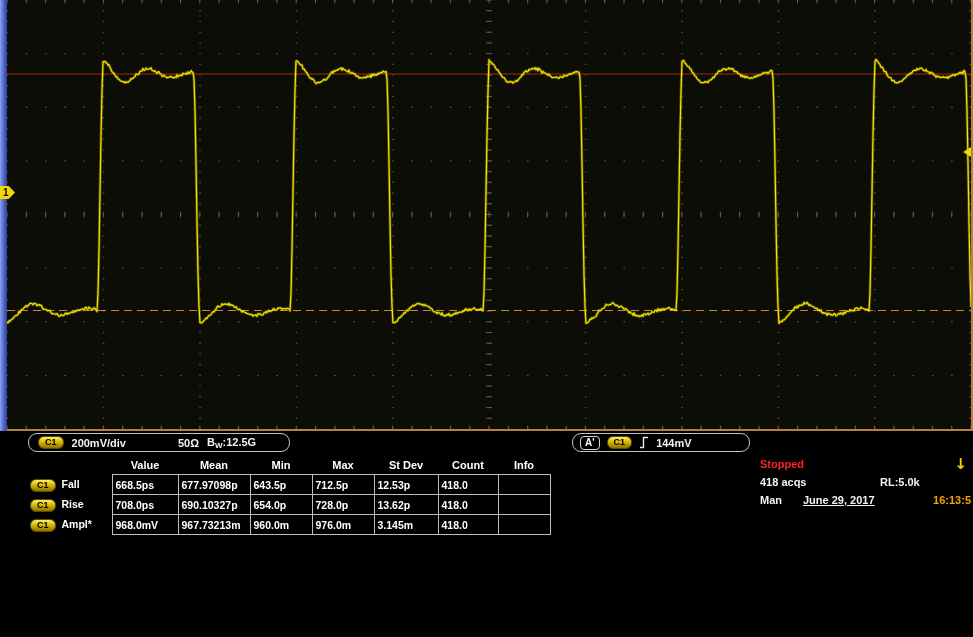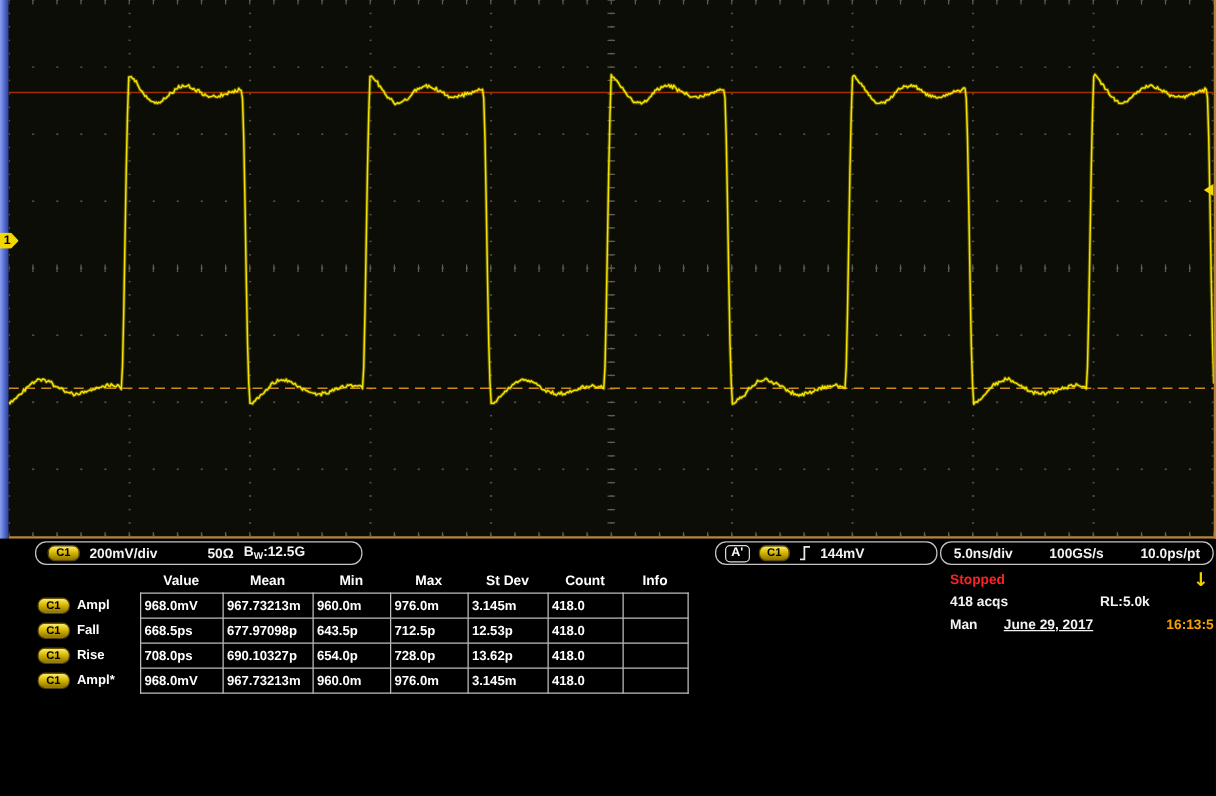--- a/index.html
+++ b/index.html
@@ -20,21 +20,21 @@
               padding-left:3px;box-sizing:border-box;z-index:6;}
   
   .footer{position:absolute;left:0;top:431px;width:972px;height:206px;background:#000;color:#f2f2f2;}
   .white{color:#f2f2f2;font:bold 11px "Liberation Sans",sans-serif;white-space:nowrap;}
   .badge{display:inline-block;background:linear-gradient(#ffed6e,#d8b900 45%,#8e7300);
          color:#000;font:bold 9px "Liberation Sans",sans-serif;border:1px solid #5c4b00;
          border-radius:6px;padding:0 6px;height:11px;line-height:11px;}
   .panel{position:absolute;display:flex;align-items:center;border:1px solid #c4c4c4;
          border-radius:9px;box-sizing:border-box;background:#000;}
   .ch-panel{left:28px;top:2px;width:262px;height:19px;gap:8px;padding:0 9px;}
-  .ch-panel .imp{margin-left:8px;padding-left:24px;}
+  .ch-panel .imp{margin-left:20px;padding-left:24px;}
   .bw sub{font-size:8px;vertical-align:-2px;}
   .trig-panel{left:572px;top:2px;width:178px;height:19px;gap:7px;padding:0 7px;}
   .abadge{display:inline-block;border:1px solid #d8d8d8;border-radius:4px;color:#fff;
           font:bold 10px "Liberation Sans",sans-serif;padding:0 4px;height:12px;line-height:12px;}
   .tb-panel{left:752px;top:2px;width:219px;height:19px;justify-content:space-between;padding:0 10px;}
   .stopped{position:absolute;left:760px;top:27px;color:#ff2222;font:bold 11px "Liberation Sans",sans-serif;}
   .acqs{position:absolute;left:760px;top:45px;font:bold 11px "Liberation Sans",sans-serif;}
   .rl{position:absolute;left:880px;top:45px;font:bold 11px "Liberation Sans",sans-serif;}
   .mode{position:absolute;left:760px;top:63px;font:bold 11px "Liberation Sans",sans-serif;}
   .date{position:absolute;left:803px;top:63px;font:bold 11px "Liberation Sans",sans-serif;text-decoration:underline;}
@@ -85,25 +85,20 @@
 
     <div class="panel trig-panel">
       <span class="abadge">A'</span>
       <span class="badge">C1</span>
       <svg width="10" height="13" viewBox="0 0 10 13">
         <path d="M1,11.5 H4.5 V1.5 H9" fill="none" stroke="#eaeaea" stroke-width="1.4"></path>
       </svg>
       <span class="white">144mV</span>
     </div>
 
-    <div class="panel tb-panel">
-      <span class="white">5.0ns/div</span>
-      <span class="white">100GS/s</span>
-      <span class="white">10.0ps/pt</span>
-    </div>
 
     <div class="stopped">Stopped</div>
     <div class="acqs">418 acqs</div>
     <div class="rl">RL:5.0k</div>
     <div class="mode">Man</div>
     <div class="date">June 29, 2017</div>
     <div class="time">16:13:5</div>
     <div class="dn-arrow">↓</div>
 
     <table class="meas">
@@ -113,30 +108,20 @@
           <th class="col-value">Value</th>
           <th class="col-mean">Mean</th>
           <th class="col-min">Min</th>
           <th class="col-max">Max</th>
           <th class="col-stdev">St Dev</th>
           <th class="col-count">Count</th>
           <th class="col-info">Info</th>
         </tr>
       </thead>
       <tbody>
-          <tr>
-            <td class="labelcell"><span class="badge">C1</span><span>Ampl</span></td>
-            <td class="cell">968.0mV</td>
-            <td class="cell">967.73213m</td>
-            <td class="cell">960.0m</td>
-            <td class="cell">976.0m</td>
-            <td class="cell">3.145m</td>
-            <td class="cell">418.0</td>
-            <td class="cell"></td>
-          </tr>
           <tr>
             <td class="labelcell"><span class="badge">C1</span><span>Fall</span></td>
             <td class="cell">668.5ps</td>
             <td class="cell">677.97098p</td>
             <td class="cell">643.5p</td>
             <td class="cell">712.5p</td>
             <td class="cell">12.53p</td>
             <td class="cell">418.0</td>
             <td class="cell"></td>
           </tr>

